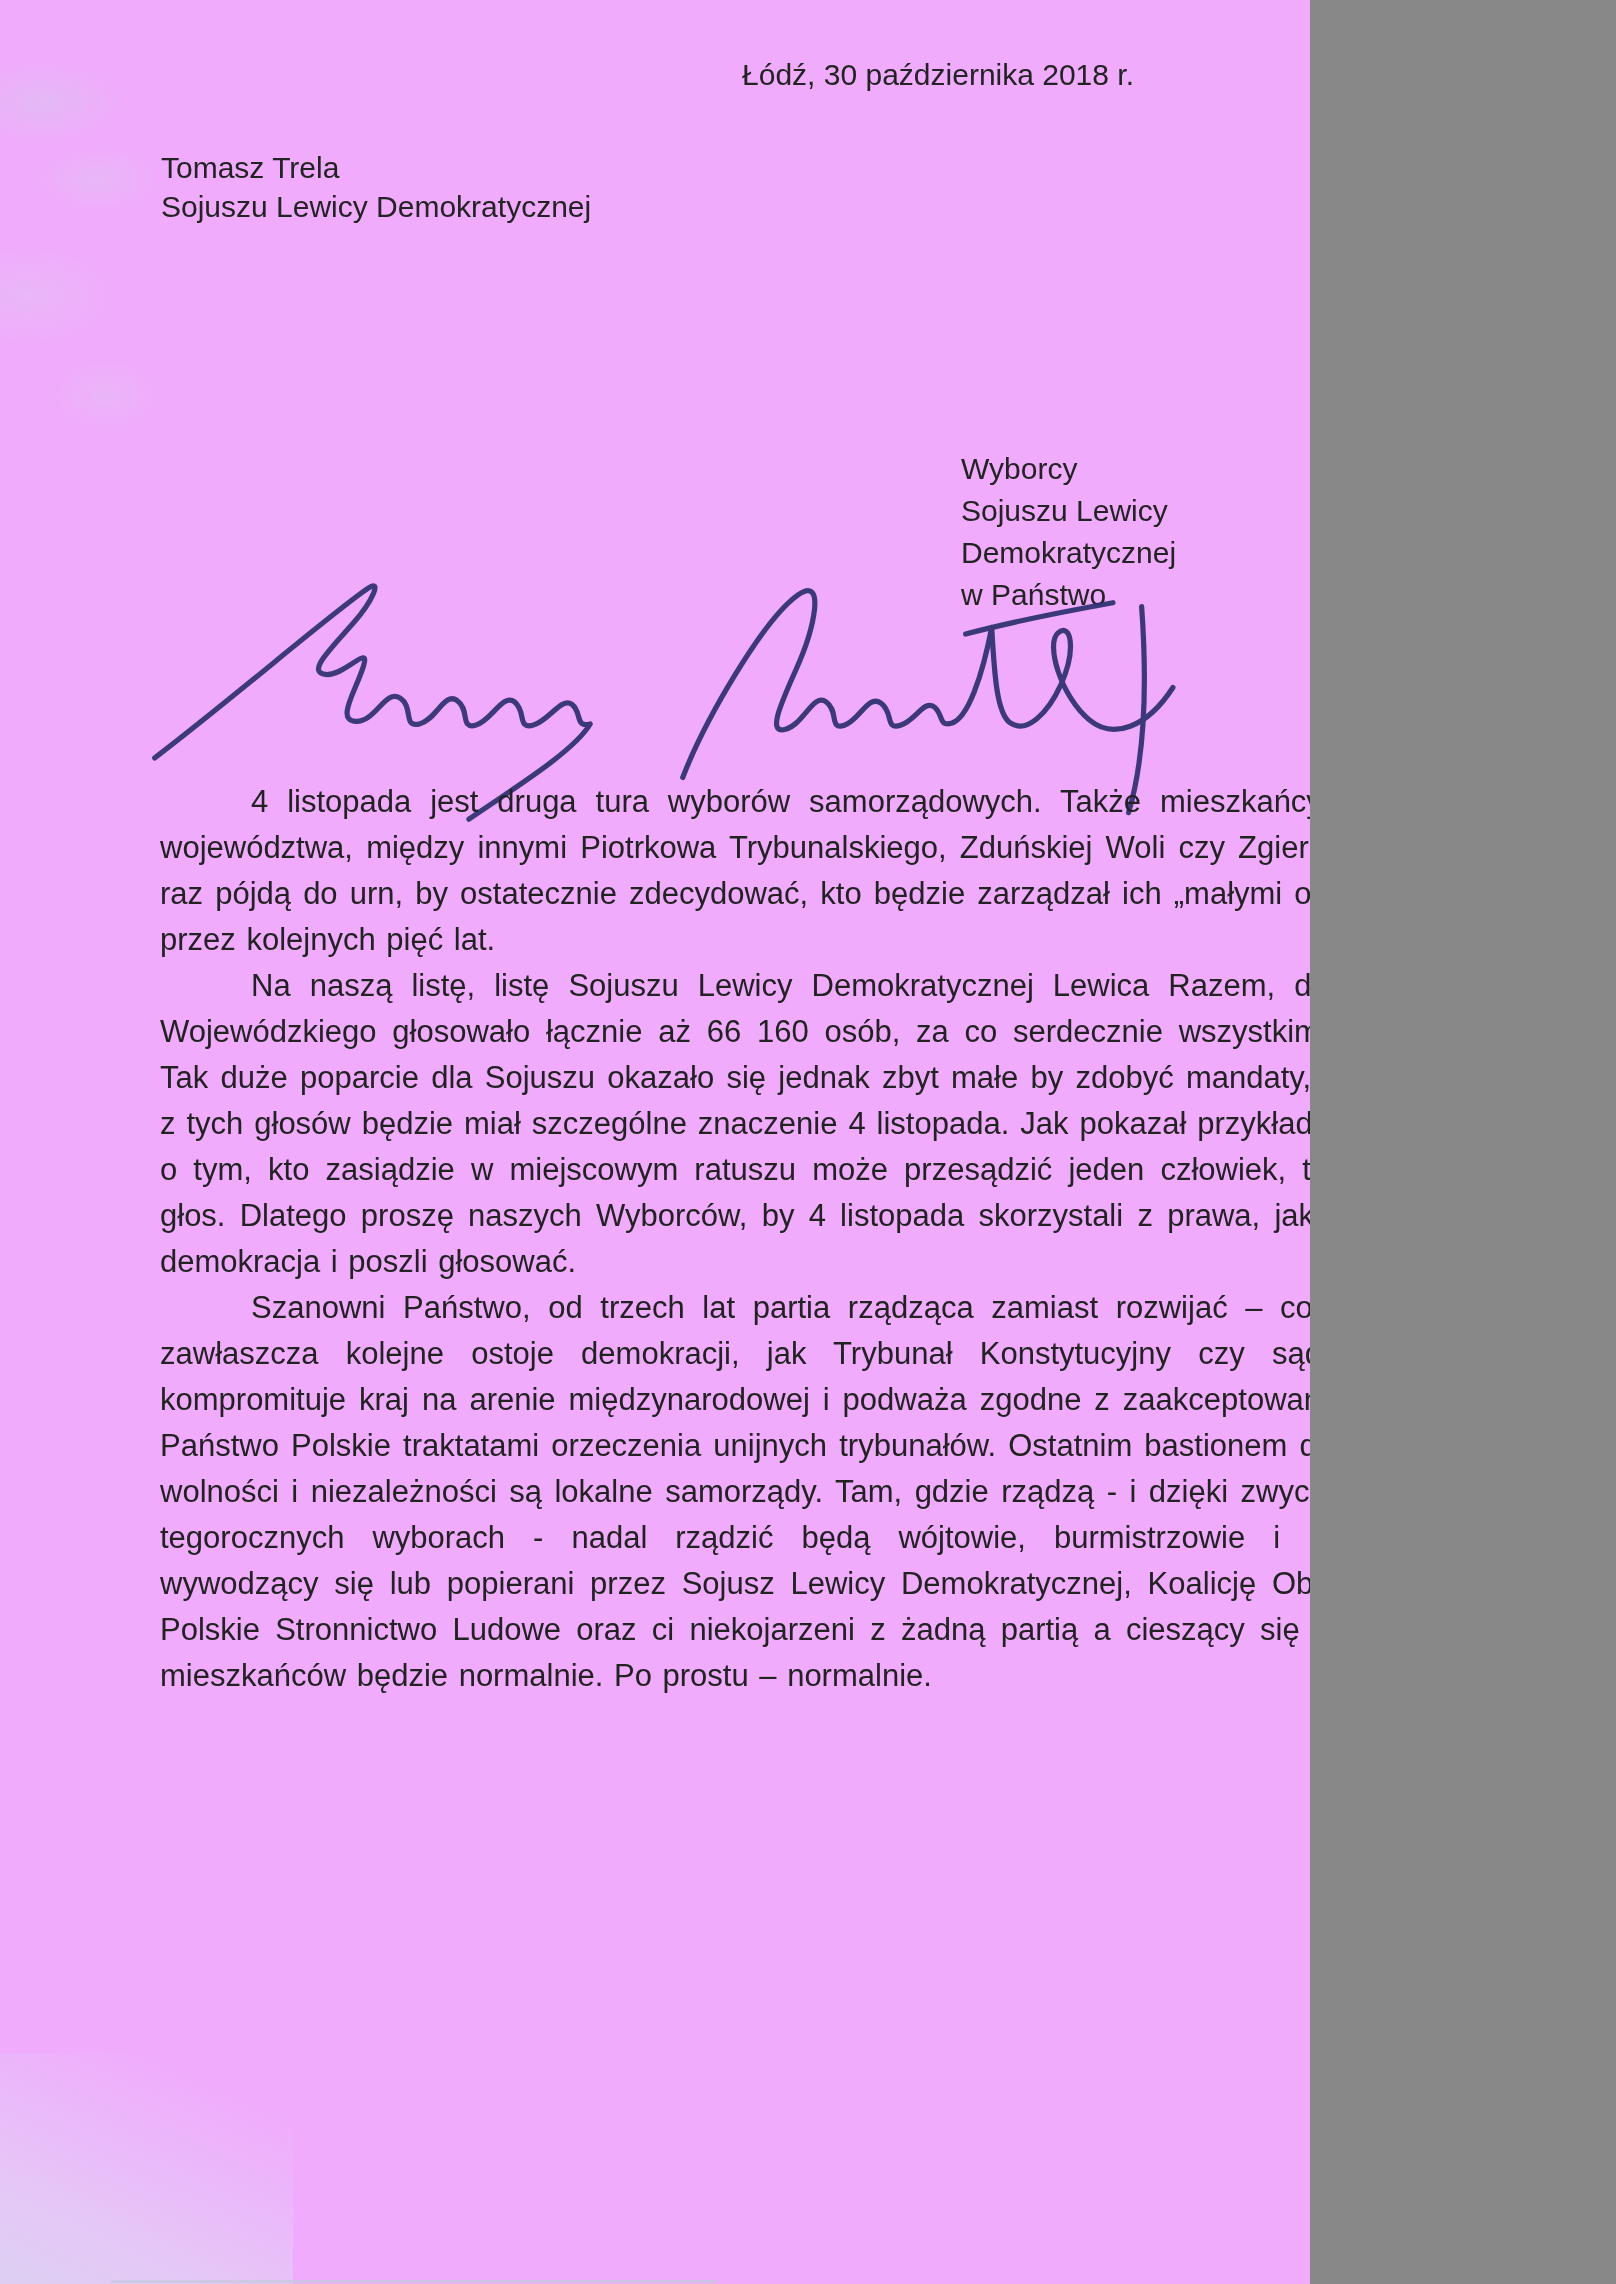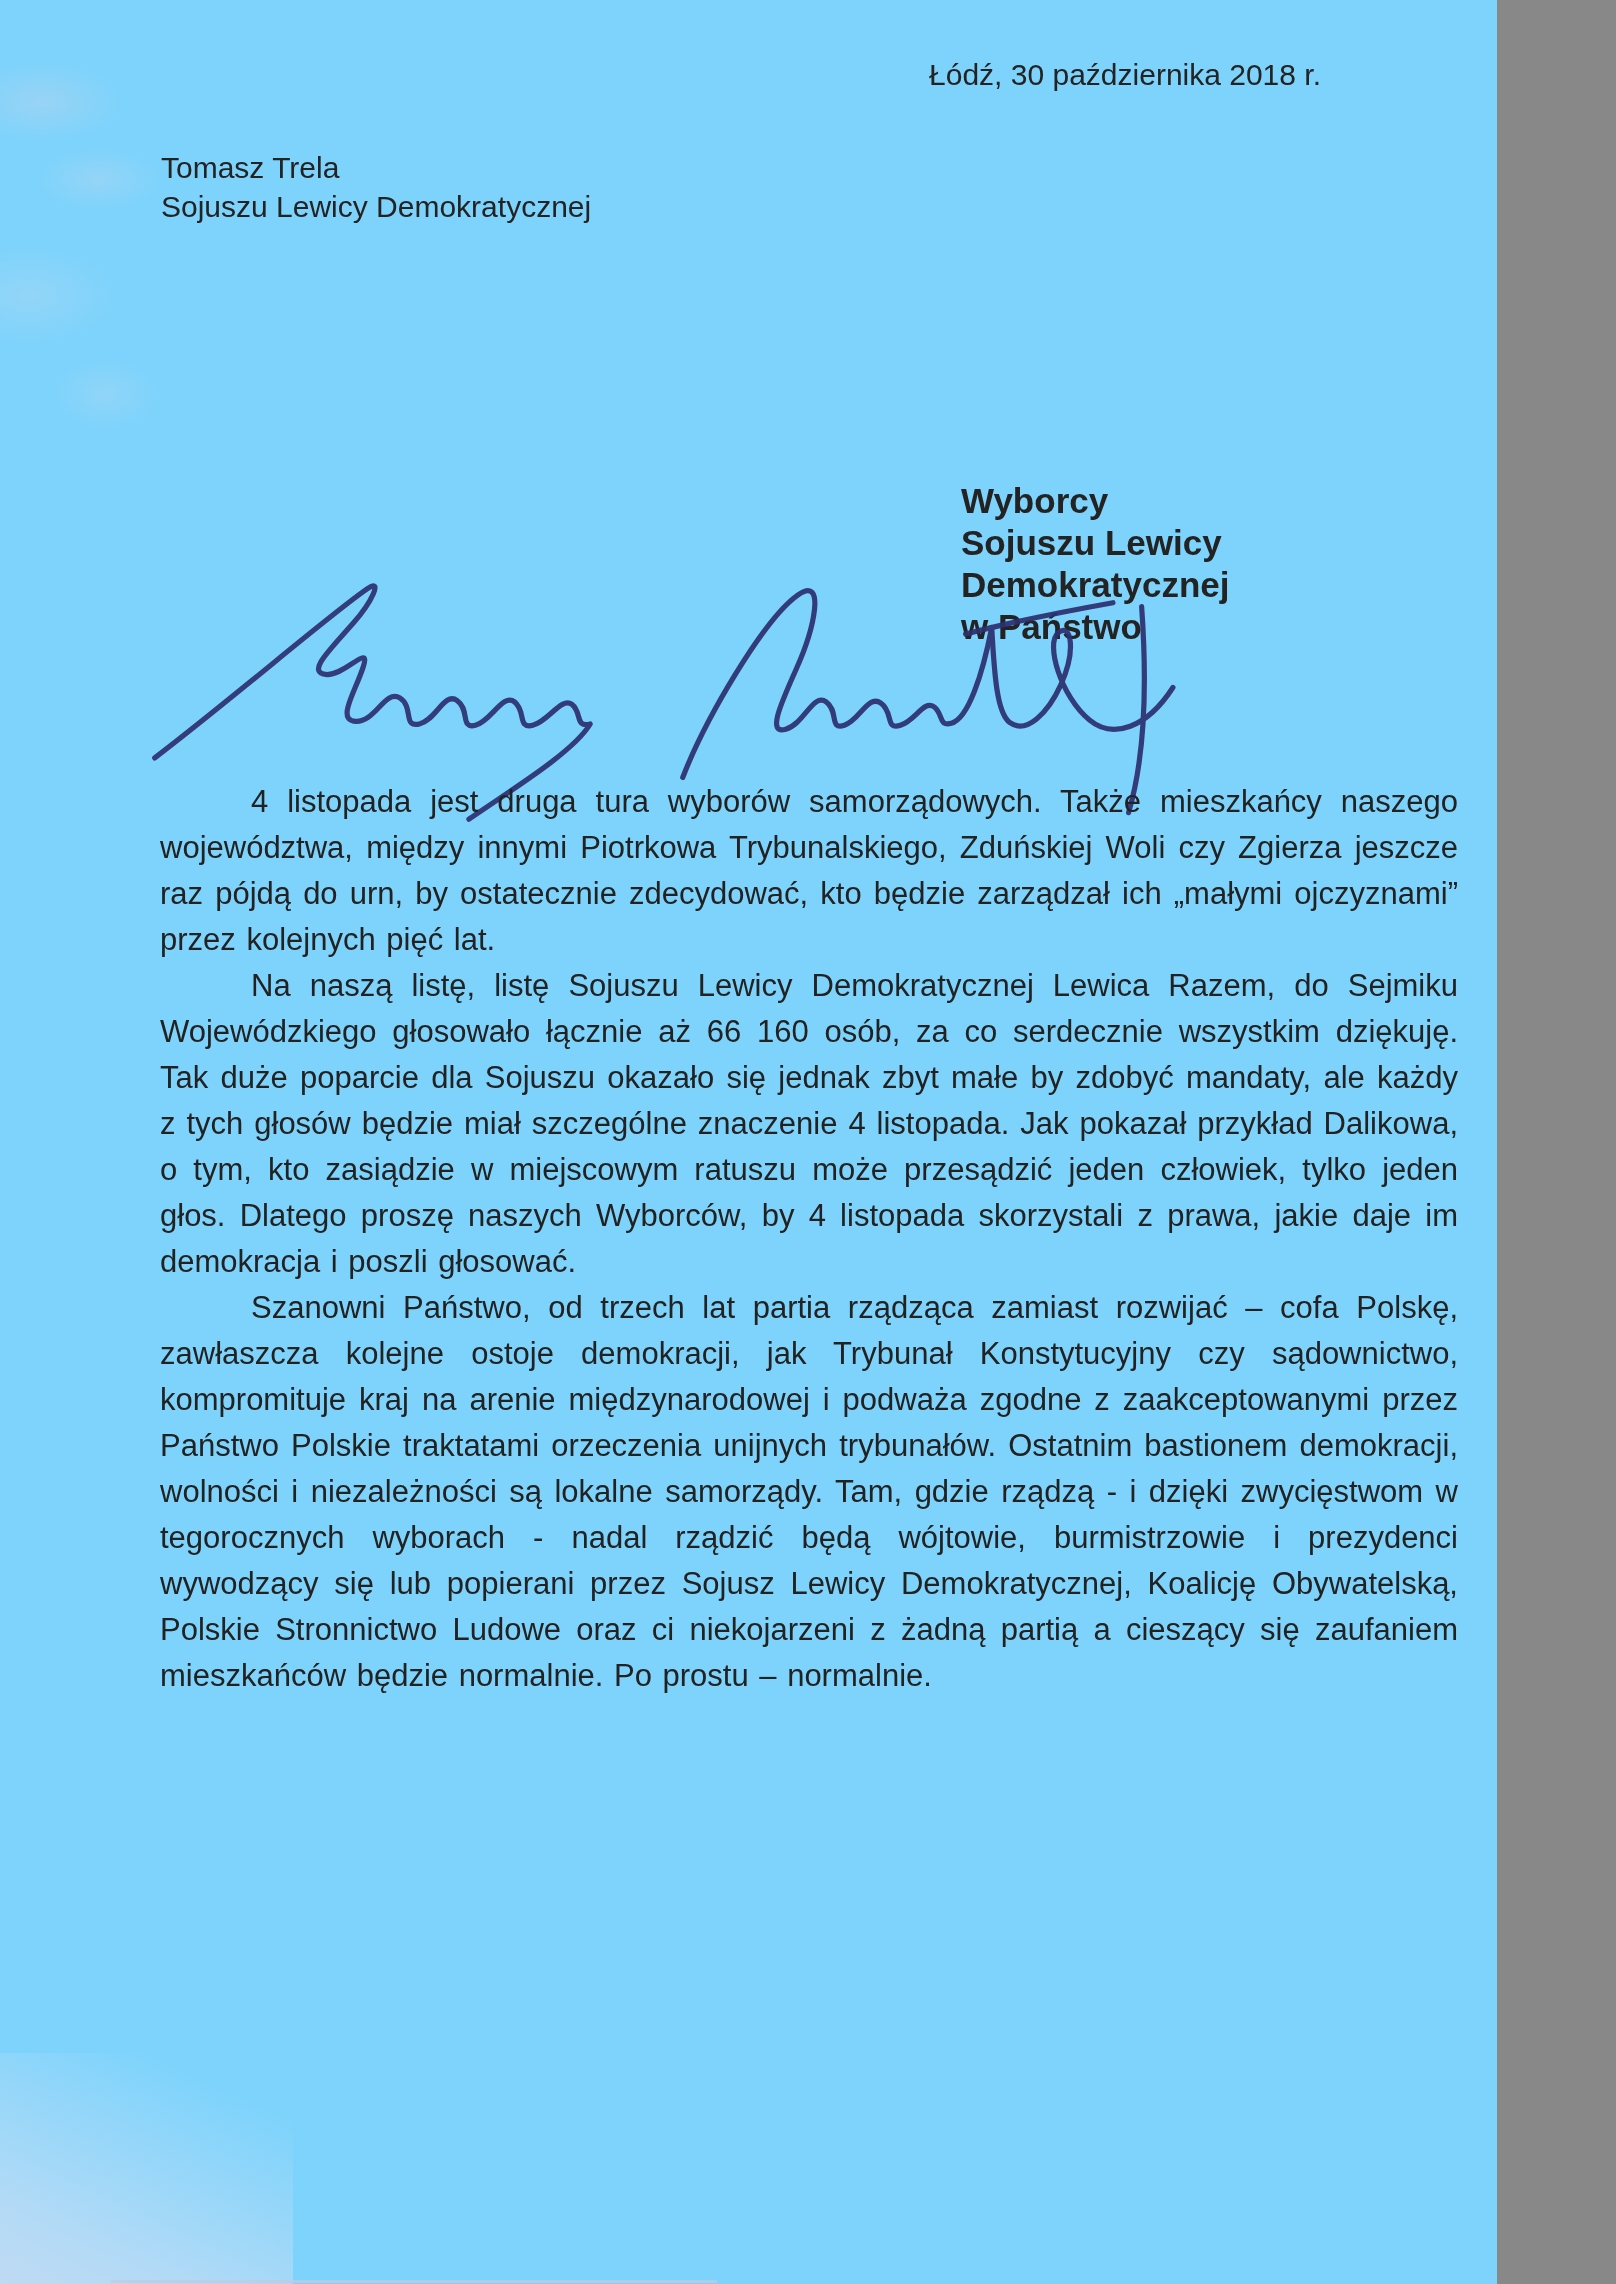--- a/index.html
+++ b/index.html
@@ -1,19 +1,19 @@
 <!DOCTYPE html>
 <html style="font-size:10.4px"><head>
 <meta charset="utf-8">
 <style>
   html,body{margin:0;padding:0;background:#888;}
   .page{
     position:relative;
-    width:1497px;height:2284px;
-    background:#7dd3fc;
+    width:1310px;height:2284px;
+    background:#f0abfc;
     overflow:hidden;
     font-family:"Liberation Sans", sans-serif;
     color:#232323;
   }
   
   .art-mottle{
     position:absolute;left:0;top:59px;width:352px;height:430px;
     background:
       radial-gradient(ellipse 117px 59px at 12% 10%, rgba(205,212,230,.35), transparent 70%),
       radial-gradient(ellipse 91px 46px at 28% 28%, rgba(210,216,232,.28), transparent 70%),
@@ -44,22 +44,22 @@
   .date-line{
     position:absolute;top:57px;right:176px;
     font-size:30px;line-height:36px;
     text-align:right;white-space:nowrap;
   }
   .sender{
     position:absolute;left:161px;top:106px;
     font-size:30px;line-height:39px;margin-top:42px;
   }
   .recipient{
-    position:absolute;left:961px;top:480px;
-    font-size:35px;line-height:42px;font-weight:bold;
+    position:absolute;left:961px;top:448px;
+    font-size:30px;line-height:42px;font-weight:normal;
   }
   .signature-svg{
     position:absolute;left:143px;top:557px;width:1056px;height:274px;
     overflow:visible;pointer-events:none;
   }
   .letter-body{
     position:absolute;left:160px;top:779px;width:1298px;
     font-size:31px;line-height:46px;
     text-align:justify;word-spacing:2px;
     color:#222222;

